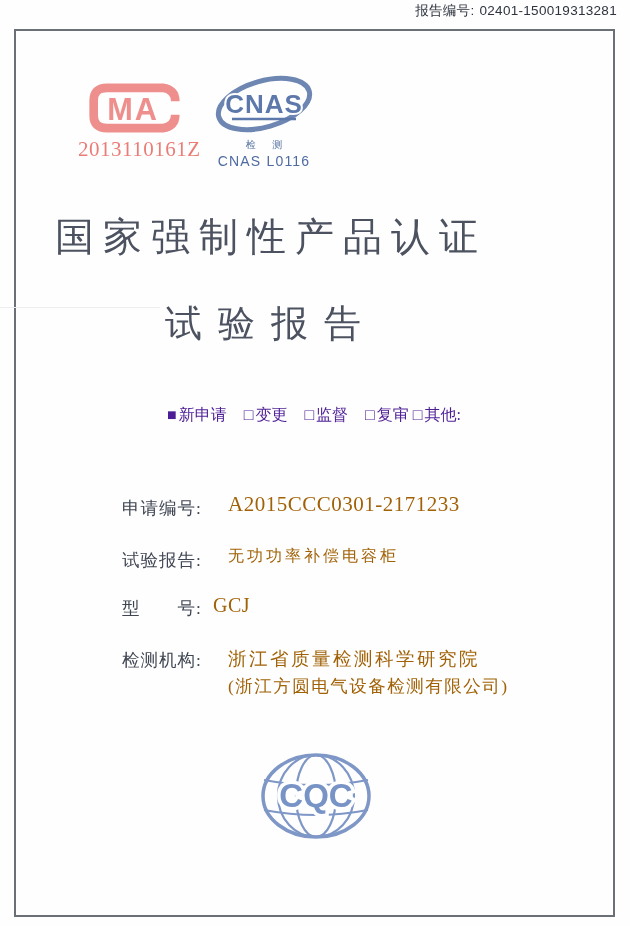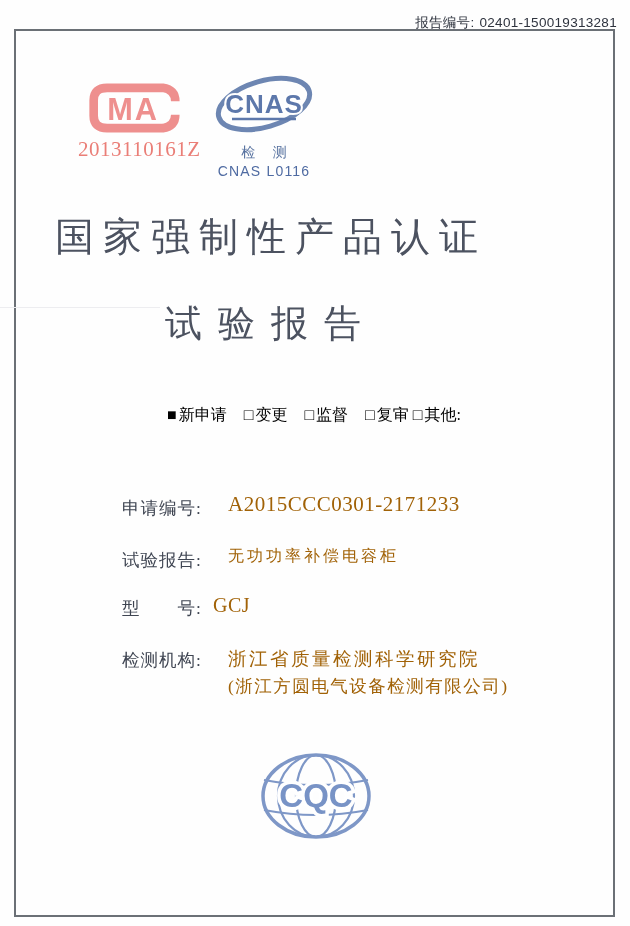--- a/index.html
+++ b/index.html
@@ -2,21 +2,21 @@
 <html><head>
 <meta charset="utf-8">
 <style>
   html,body{margin:0;padding:0;background:#ffffff;}
   #doc{
     position:relative;width:630px;height:926px;background:#fefefe;
     font-family:"Liberation Serif","DejaVu Serif",serif;overflow:hidden;
   }
   
   .report-no{
-    position:absolute;top:14px;right:13px;
+    position:absolute;top:2px;right:13px;
     font-family:"Liberation Sans","DejaVu Sans",sans-serif;
     font-size:13.5px;color:#2e333e;letter-spacing:.3px;white-space:nowrap;
   }
   .report-no .num{margin-left:5px;}
   
   .frame{
     position:absolute;left:14px;top:29px;width:597px;height:884px;
     border:2px solid #6b7076;background:transparent;
   }
   
@@ -24,39 +24,39 @@
   
   .cma{position:absolute;left:78px;top:80px;width:112px;text-align:center;}
   .cma-num{
     margin-top:1px;font-size:21px;color:#ea7e77;letter-spacing:.5px;
     font-family:"Liberation Serif","DejaVu Serif",serif;
     text-align:center;
   }
   
   .cnas{position:absolute;left:209px;top:74px;width:110px;text-align:center;}
   .cnas-caption{
-    margin-top:8px;font-size:14px;color:#56719f;letter-spacing:7px;padding-left:7px;
+    margin-top:2px;font-size:10px;color:#56719f;letter-spacing:7px;padding-left:7px;
   }
   .cnas-code{
     margin-top:1px;font-family:"Liberation Sans","DejaVu Sans",sans-serif;
     font-size:14px;color:#4f6ba2;letter-spacing:1.2px;
   }
   
   .title-1{
     position:absolute;left:-28px;top:210px;width:598px;text-align:center;
     font-size:39px;font-weight:500;letter-spacing:9px;color:#4c5260;
   }
   .title-2{
     position:absolute;left:-28px;top:299px;width:598px;text-align:center;
     font-size:37px;font-weight:500;letter-spacing:16px;color:#4c5260;
   }
   
   .apptype{
     position:absolute;left:15px;top:405px;width:598px;text-align:center;
-    font-size:16px;color:#000000;white-space:nowrap;
+    font-size:16px;color:#4c1d95;white-space:nowrap;
   }
   .app-item{display:inline;}
   .app-item + .app-item{margin-left:13px;}
   .app-item.no-gap{margin-left:0;}
   .app-item .box{margin-right:2px;}
   
   .f-label{
     position:absolute;left:122px;font-size:17.5px;color:#3f4552;
     letter-spacing:1px;white-space:pre;
   }

